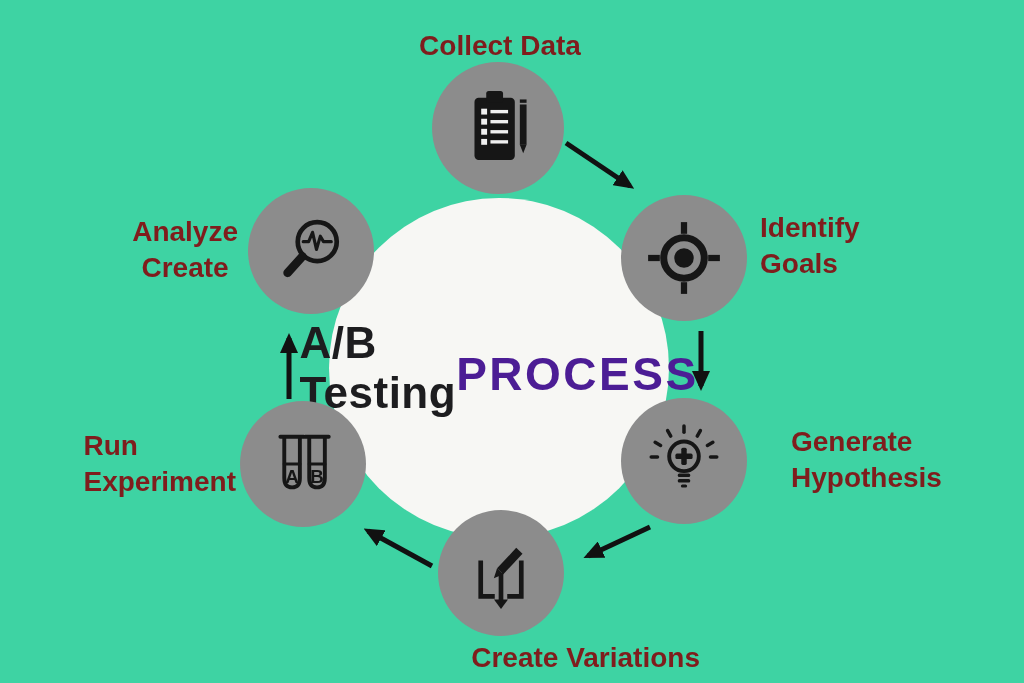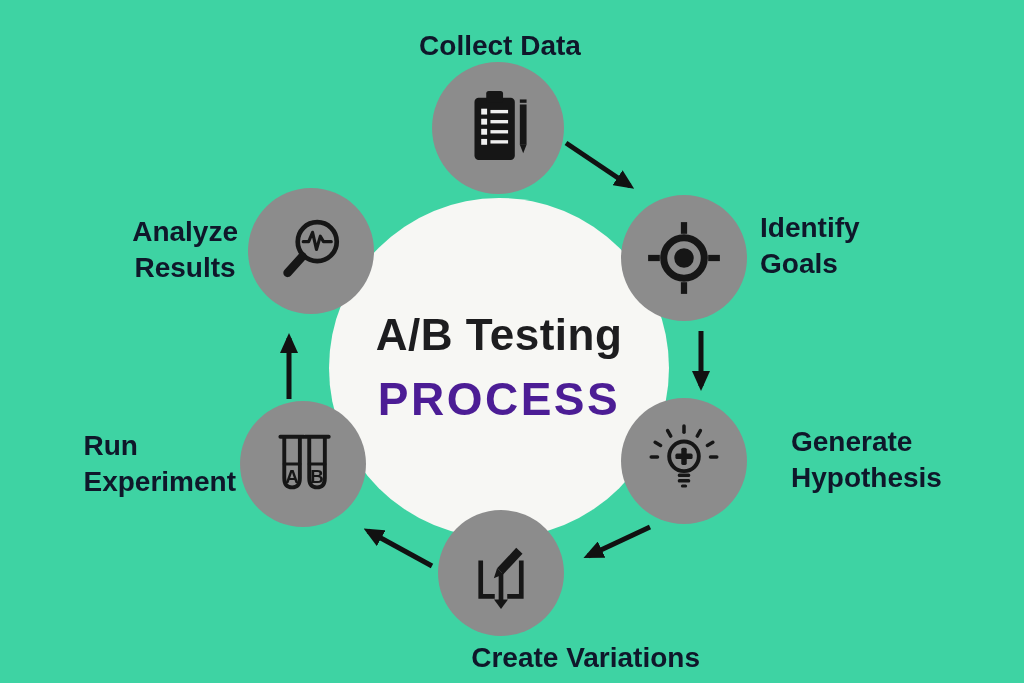--- a/index.html
+++ b/index.html
@@ -21,21 +21,21 @@
     pointer-events: none;
   }
 
   .center-circle {
     position: absolute;
     left: 329px; top: 198px;
     width: 340px; height: 340px;
     border-radius: 50%;
     background: #f7f7f4;
     display: flex;
-    flex-direction: column;
+    flex-direction: row;
     align-items: center;
     justify-content: center;
     z-index: 1;
   }
   .title-l1 {
     font-size: 44px;
     font-weight: 700;
     color: #1d1d1f;
     letter-spacing: 0.5px;
   }
@@ -61,21 +61,21 @@
   .node-collect  { left: 432px; top: 62px;  width: 132px; height: 132px; }
   .node-identify { left: 621px; top: 195px; width: 126px; height: 126px; }
   .node-generate { left: 621px; top: 398px; width: 126px; height: 126px; }
   .node-create   { left: 438px; top: 510px; width: 126px; height: 126px; }
   .node-run      { left: 240px; top: 401px; width: 126px; height: 126px; }
   .node-analyze  { left: 248px; top: 188px; width: 126px; height: 126px; }
 
   .label {
     position: absolute;
     font-weight: 700;
-    color: #0f172a;
+    color: #7f1d1d;
     font-size: 28px;
     line-height: 1.27;
     white-space: pre-line;
     z-index: 3;
   }
   .label-collect  { left: 300px; top: 28px;  width: 400px; text-align: center; }
   .label-identify { left: 760px; top: 210px; text-align: left; }
   .label-generate { left: 791px; top: 424px; text-align: left; }
   .label-create   { left: 300px; top: 640px; width: 400px; text-align: right; }
   .label-run      { right: 788px; top: 428px; text-align: left; }
@@ -190,15 +190,15 @@
 
   <div class="label label-collect">Collect Data</div>
   <div class="label label-identify">Identify
 Goals</div>
   <div class="label label-generate">Generate
 Hypothesis</div>
   <div class="label label-create">Create Variations</div>
   <div class="label label-run">Run
 Experiment</div>
   <div class="label label-analyze">Analyze
-Results</div>
+Create</div>
 
 </div>
 
 </body></html>

